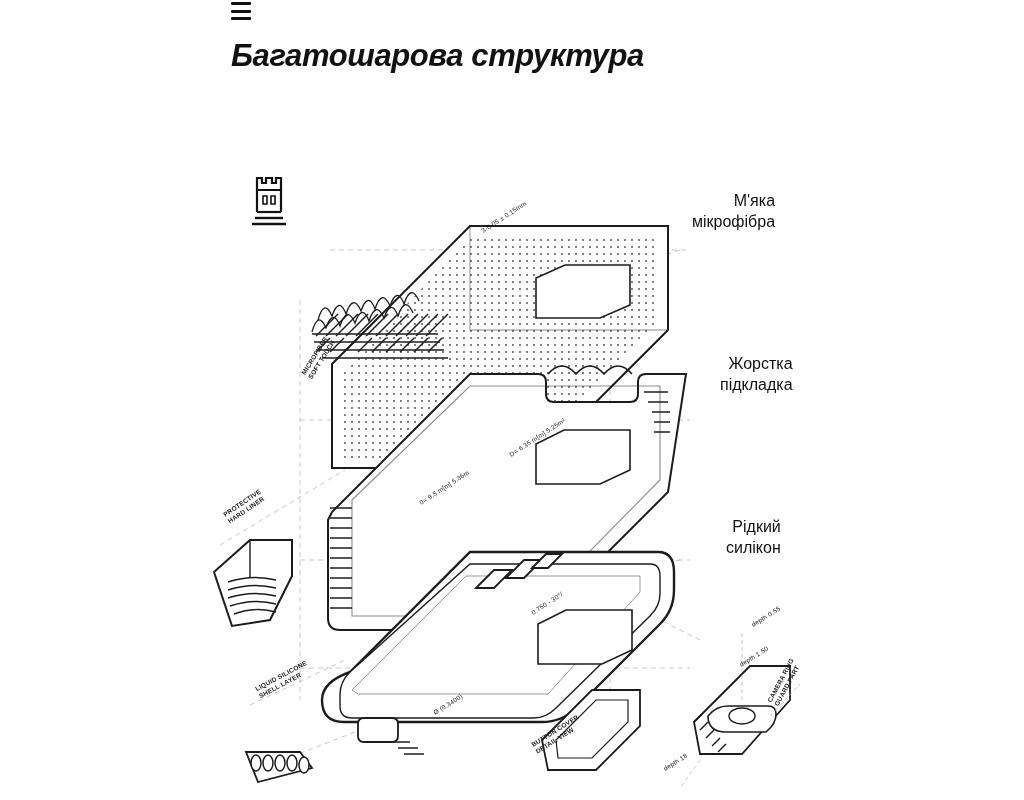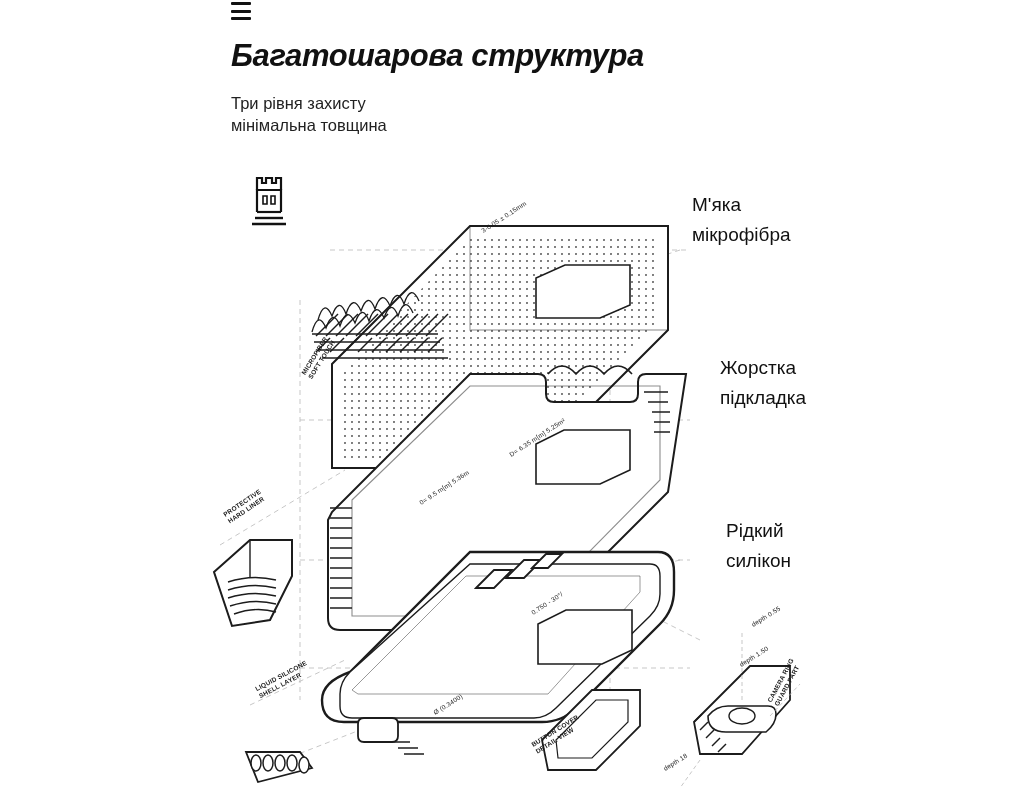--- a/index.html
+++ b/index.html
@@ -58,24 +58,25 @@
     top: 92px;
     font-size: 16.5px;
     line-height: 22px;
     color: #222222;
     white-space: pre-line;
   }
 
   
   .side-label {
     position: absolute;
-    font-size: 19px;
-    line-height: 30px;
+    font-size: 16px;
+    line-height: 21px;
     color: #111111;
     white-space: pre-line;
+    text-align: right;
   }
   .lbl-1 { left: 692px; top: 190px; }
   .lbl-2 { left: 720px; top: 353px; }
   .lbl-3 { left: 692px; top: 516px; margin-left: 34px; }
 
   
   .tower-icon {
     position: absolute;
     left: 236px;
     top: 170px;
@@ -111,22 +112,20 @@
 
 <div class="page">
 
   <div class="menu-mark">
     <i></i>
     <i></i>
     <i></i>
   </div>
 
   <div class="title">Багатошарова структура</div>
-  <div class="subtitle">Три рівня захисту
-мінімальна товщина</div>
 
   <div class="tower-icon">
     <svg viewBox="0 0 66 56" width="66" height="56" fill="none" stroke="#111" stroke-width="2.2">
       <path d="M16 54 H50" stroke-width="2.4"></path>
       <path d="M19 48 H47" stroke-width="2.4"></path>
       <path d="M21 42 H45" stroke-width="2.2"></path>
       <path d="M21 42 V20 H45 V42"></path>
       <path d="M21 20 V8 h5 v5 h4 V8 h6 v5 h4 V8 h5 v12"></path>
       <path d="M27 26 h4 v8 h-4 z" stroke-width="1.6"></path>
       <path d="M35 26 h4 v8 h-4 z" stroke-width="1.6"></path>

